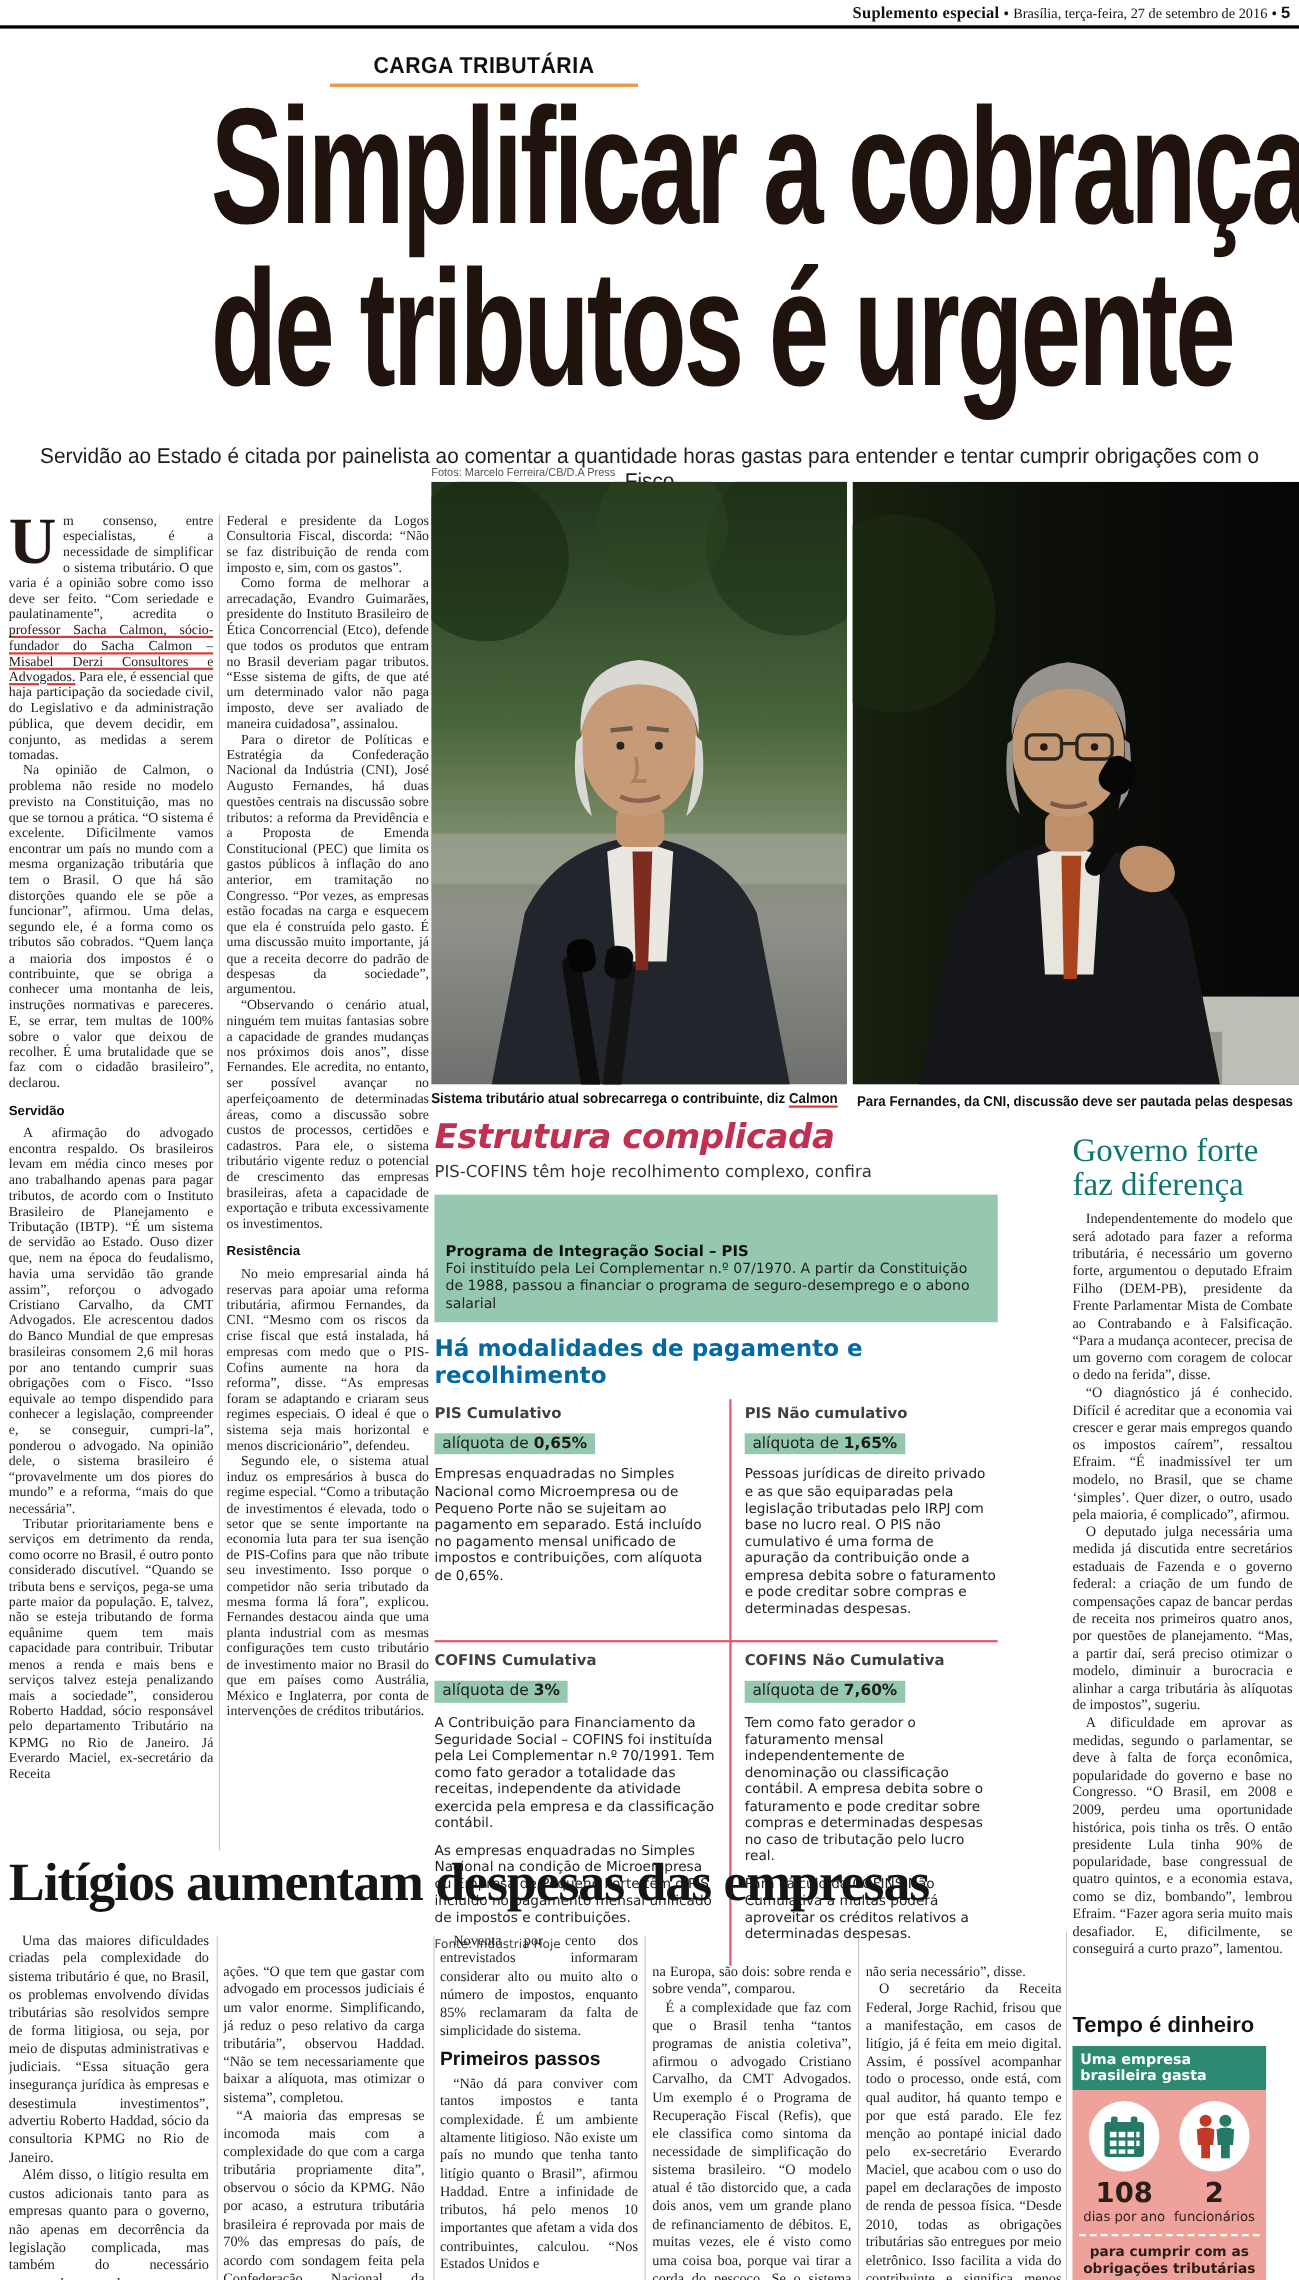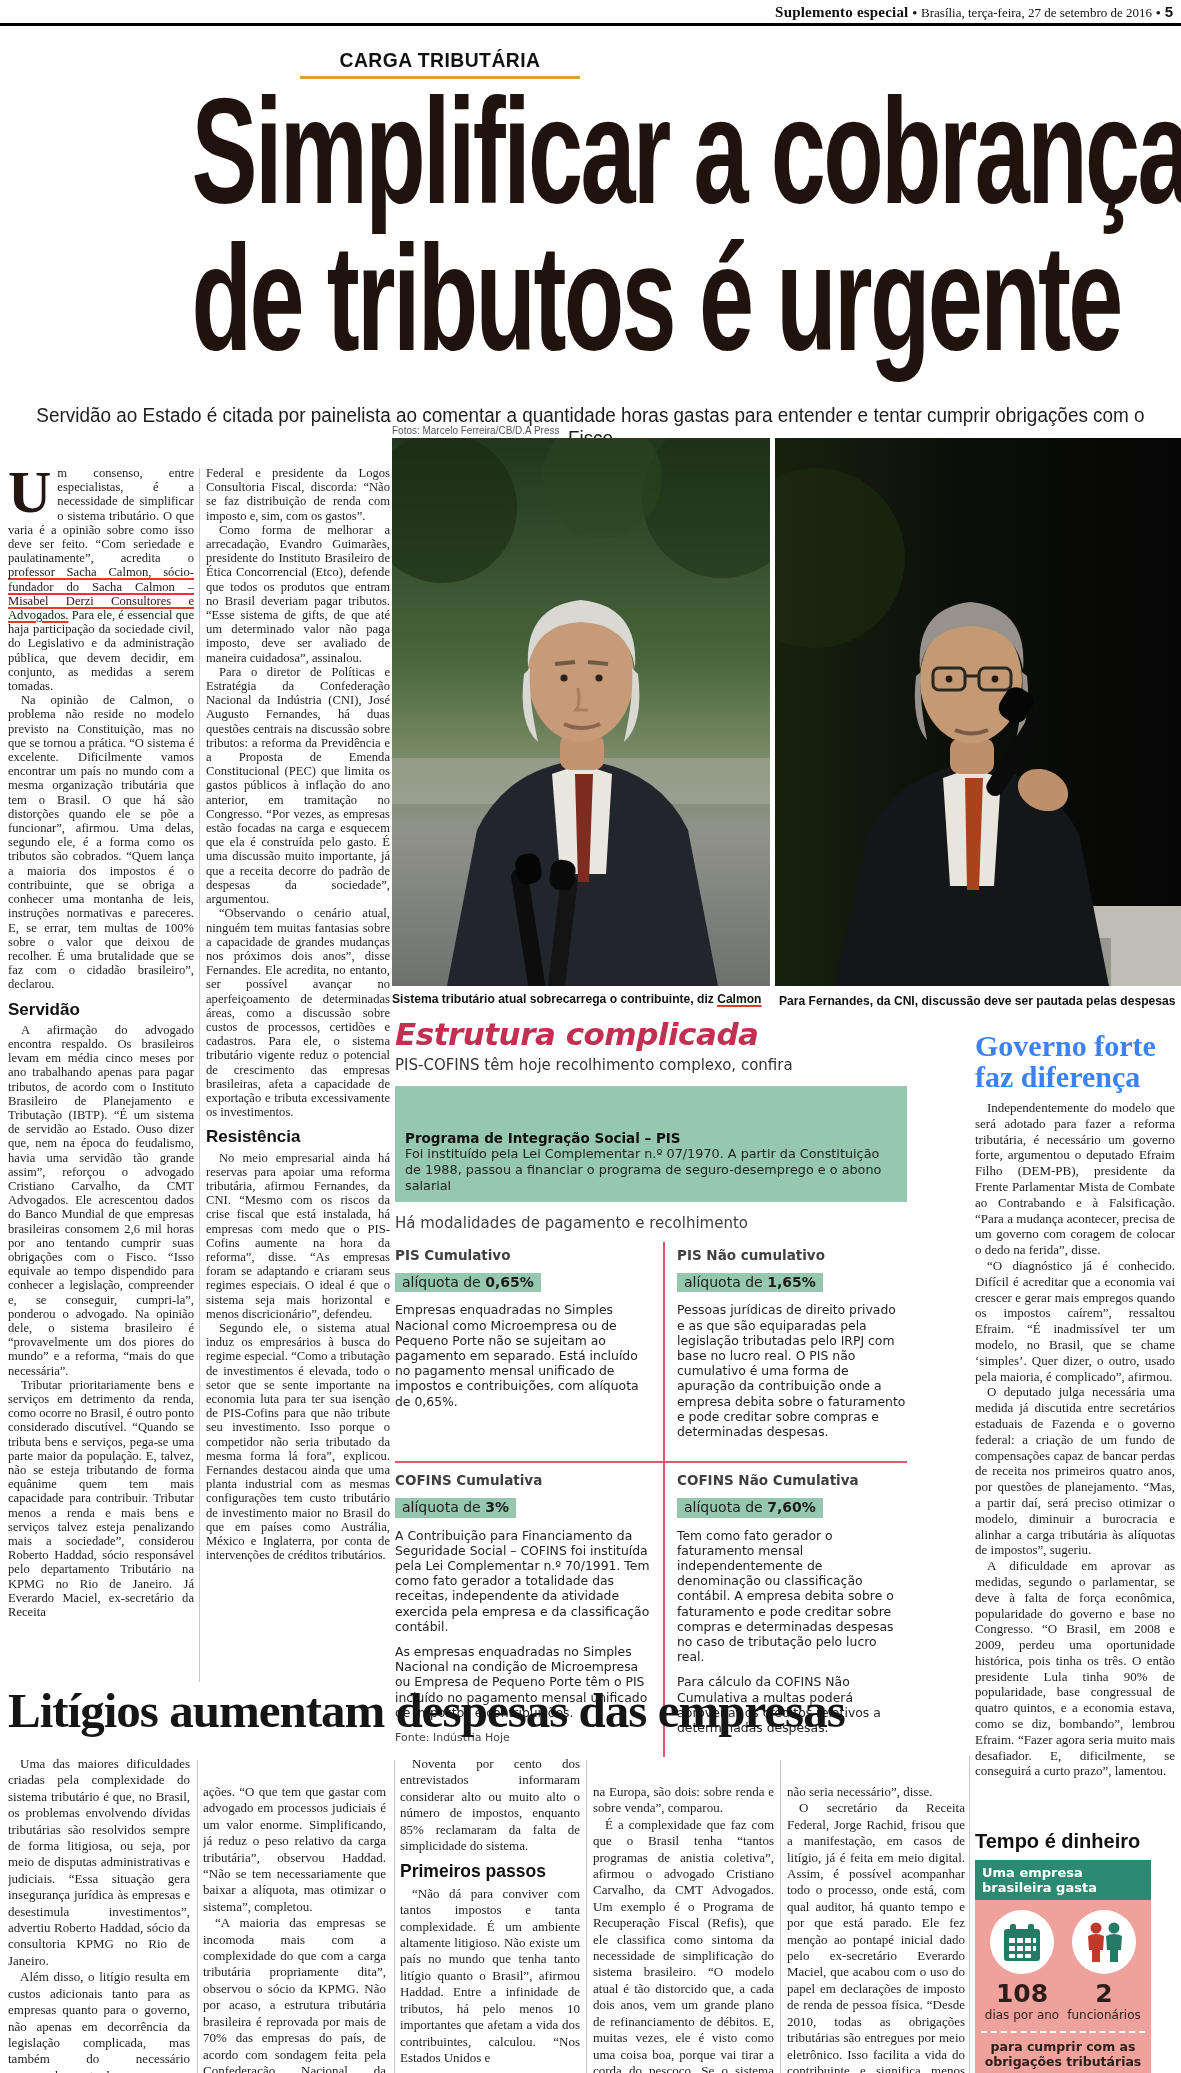--- a/index.html
+++ b/index.html
@@ -24,21 +24,21 @@
             font-size:150px;line-height:.98;letter-spacing:-4px;}
   .headline div{transform:scaleX(.66);transform-origin:center;white-space:nowrap;}
   .deck{top:404px;left:0;width:1181px;text-align:center;color:#1d1d1d;
         font-family:"Liberation Sans",sans-serif;font-size:19.5px;transform:scaleX(.97);}
 
   
   .bodycol{font-size:12.6px;line-height:14.2px;text-align:justify;overflow:hidden;}
   .bodycol p{margin:0;text-indent:13px;}
   .bodycol p.noindent{text-indent:0;}
   .bodycol h3{margin:11px 0 6px;font-family:"Liberation Sans",sans-serif;
-              font-size:17px;letter-spacing:0;color:#111;}
+              font-size:12px;letter-spacing:0;color:#111;}
   .c1{top:466px;left:8px;width:186px;height:1218px;}
   .c2{top:466px;left:206px;width:184px;height:1218px;}
   .dropcap{float:left;font-family:"Liberation Serif",serif;font-weight:bold;
            font-size:60px;line-height:46px;padding:3px 6px 0 0;color:#241712;}
   .red-u{text-decoration:underline;text-decoration-color:#e5372b;
          text-decoration-thickness:2px;text-underline-offset:2px;}
 
   .vrule{border-left:1px solid #c6c6c6;width:0;}
 
   
@@ -50,33 +50,33 @@
            color:#111;transform:scaleX(.93);transform-origin:left;white-space:nowrap;}
   .cap1{top:991px;left:392px;width:400px;}
   .cap2{top:993px;left:779px;width:400px;}
 
   
   .ig{top:1016px;left:395px;width:512px;font-family:"DejaVu Sans",sans-serif;color:#222;}
   .ig-title{font-size:31px;font-weight:bold;font-style:italic;color:#c13050;letter-spacing:-.5px;}
   .ig-sub{font-size:15px;color:#333;margin-top:4px;}
   .ig-box{background:#95c8af;margin-top:12px;padding:8px 10px;font-size:12.8px;line-height:16px;}
   .ig-box .t{font-weight:bold;font-size:13.5px;color:#101010;margin-top:36px;}
-  .ig-modes{margin-top:12px;font-size:15px;font-weight:normal;color:#404040;}
+  .ig-modes{margin-top:12px;font-size:21px;font-weight:bold;color:#0369a1;}
   .ig-grid{display:grid;grid-template-columns:268px 1fr;margin-top:10px;}
   .ig-cell{padding:6px 12px 12px 0;font-size:12.4px;line-height:15.2px;}
   .ig-cell.r{border-left:2px solid #e6556b;padding-left:12px;padding-right:0;}
   .ig-cell.b{border-top:2px solid #e6556b;padding-top:10px;}
   .ig-label{font-weight:bold;font-size:13.5px;color:#404040;}
   .ig-badge{display:inline-block;background:#95c8af;padding:2px 7px;margin:10px 0 10px;font-size:14px;color:#1c1c1c;}
   .ig-badge b{font-weight:bold;}
   .ig-cell p{margin:0 0 10px;}
   .ig-src{font-size:11px;color:#444;margin-top:2px;}
 
   
-  .sb-title{top:1030px;left:975px;width:206px;font-weight:bold;font-size:30px;line-height:31px;color:#3b82f6;}
+  .sb-title{top:1030px;left:975px;width:206px;font-weight:normal;font-size:30px;line-height:31px;color:#0f766e;}
   .sb-text{top:1100px;left:975px;width:200px;height:702px;font-size:13px;line-height:15.8px;
            text-align:justify;overflow:hidden;}
   .sb-text p{margin:0;text-indent:12px;}
 
   
   .tempo-h{top:1830px;left:975px;width:200px;font-family:"Liberation Sans",sans-serif;
            font-weight:bold;font-size:20px;color:#111;}
   .tempo{top:1860px;left:975px;width:176px;font-family:"DejaVu Sans",sans-serif;}
   .tempo-head{background:#2d8a72;color:#fff;font-weight:bold;font-size:13px;padding:5px 7px;}
   .tempo-body{background:#efa29c;padding:10px 6px 8px;}

